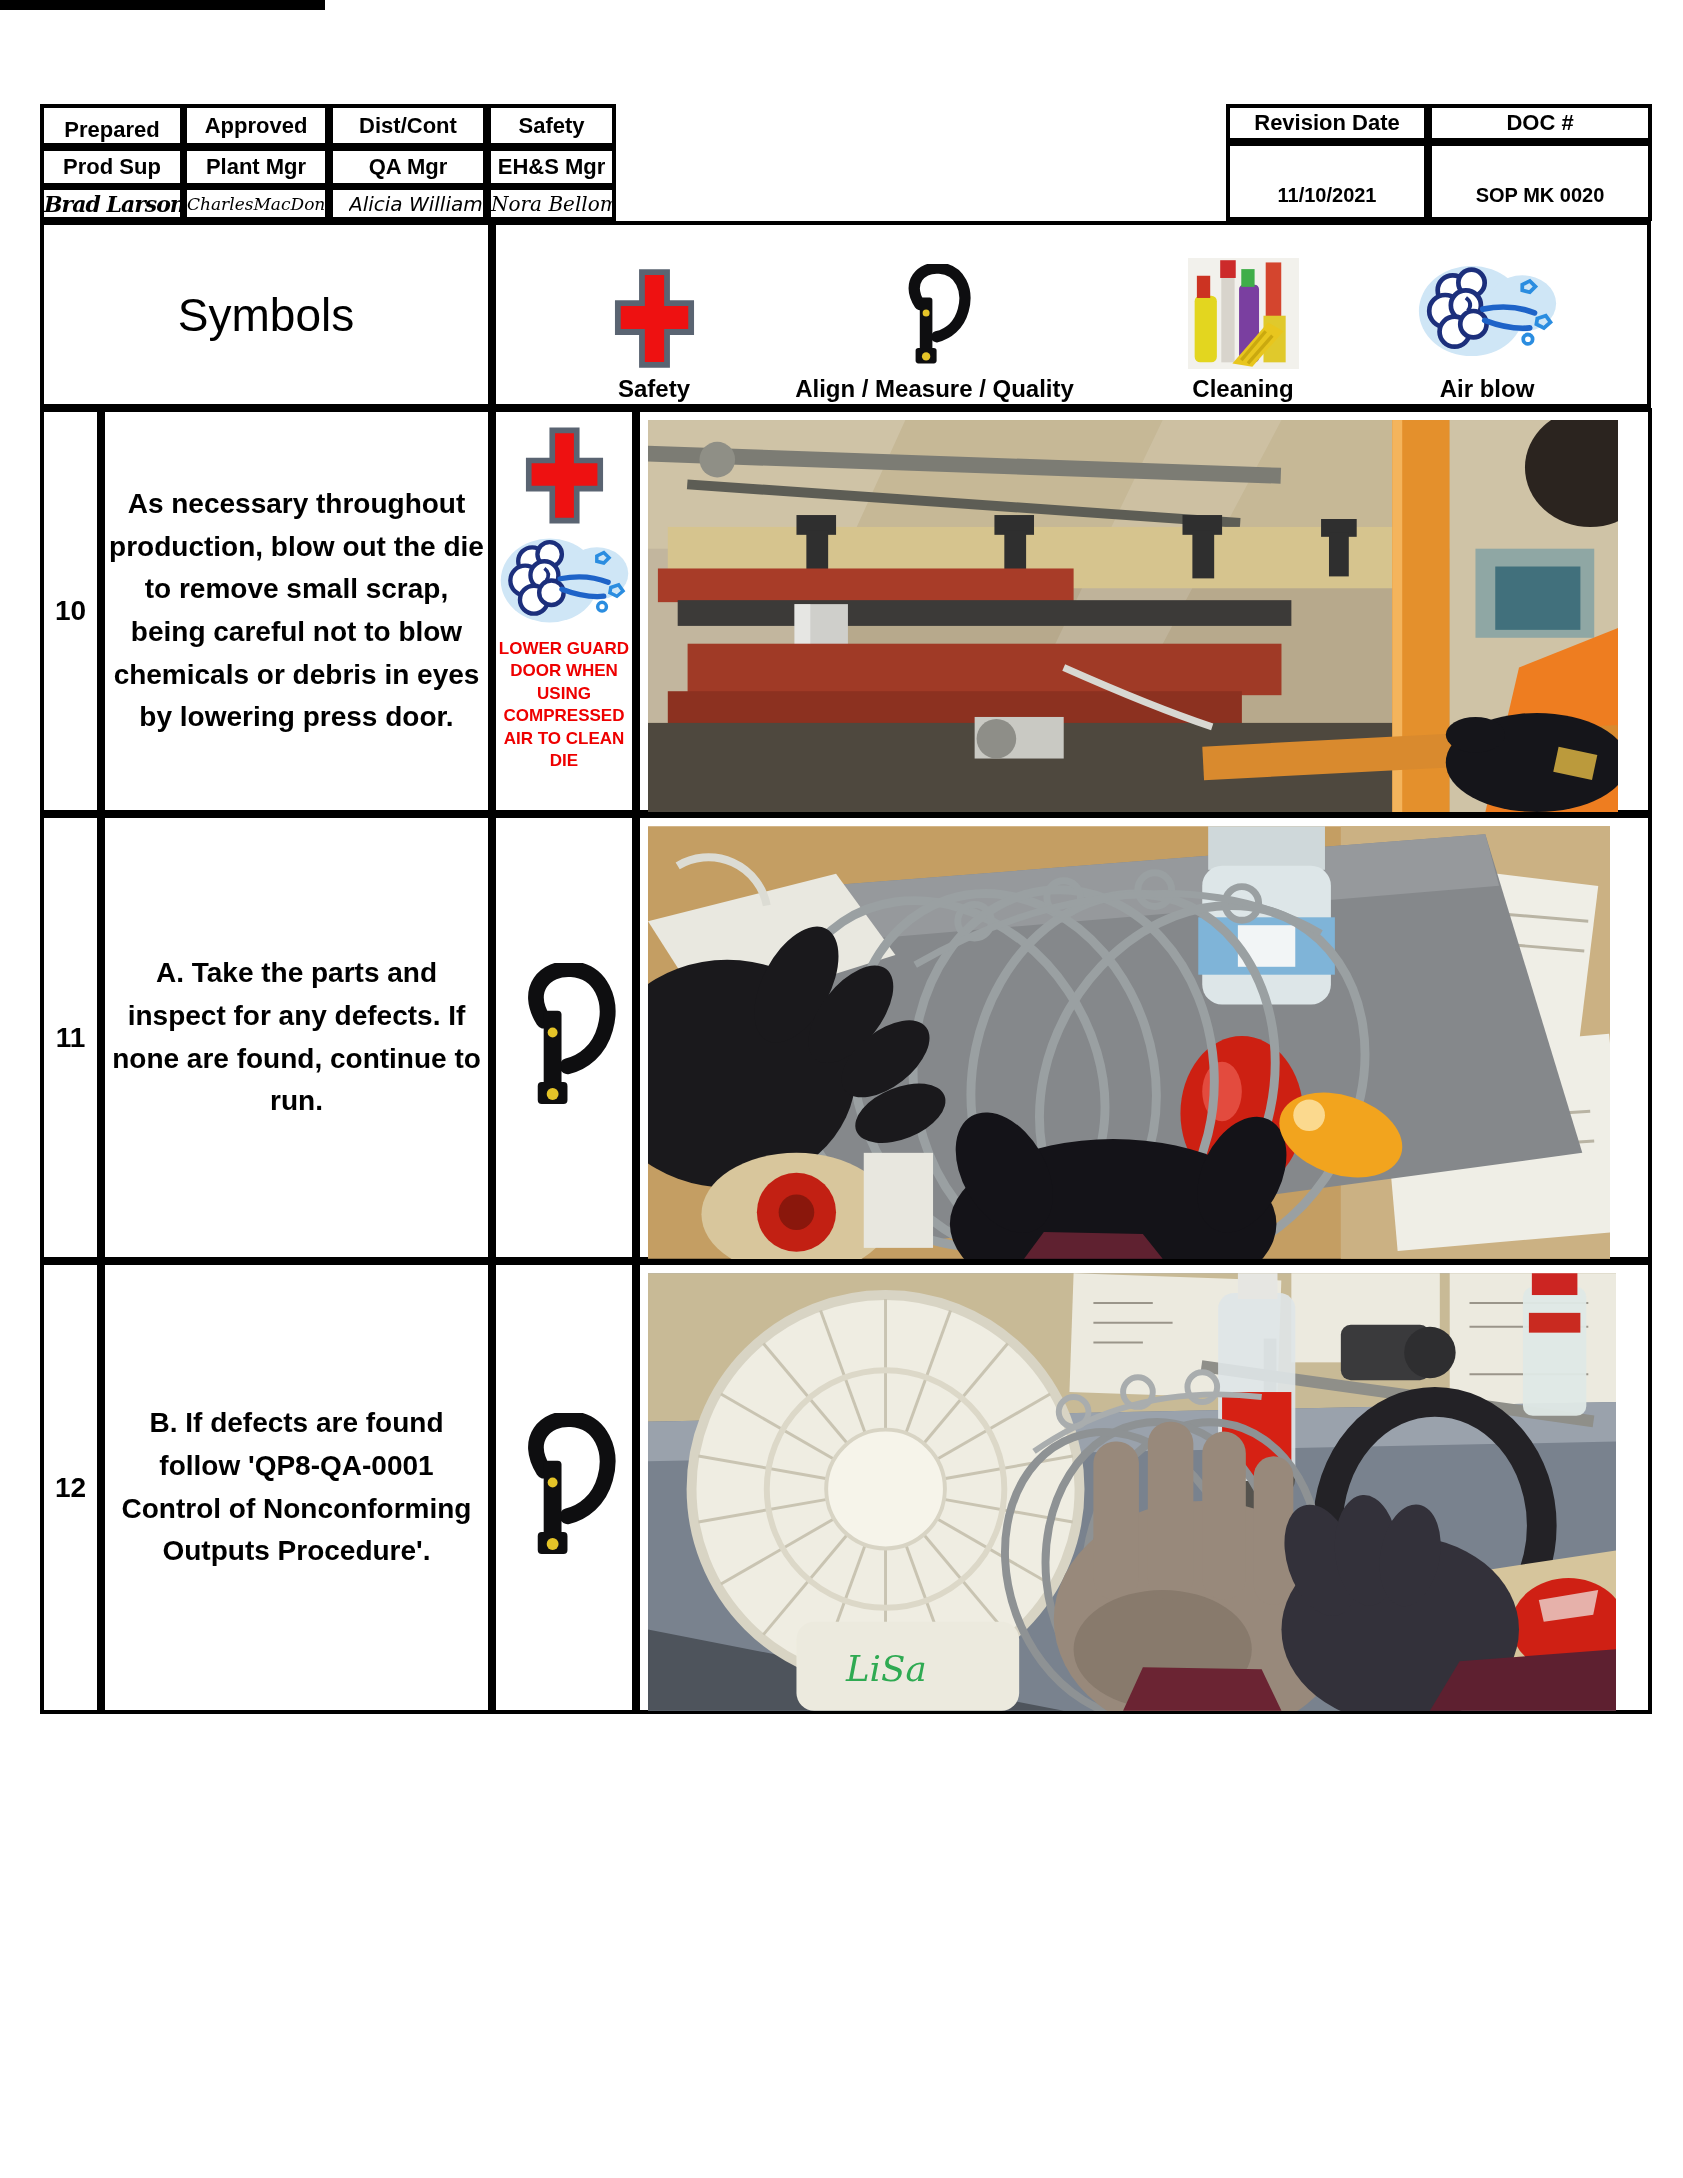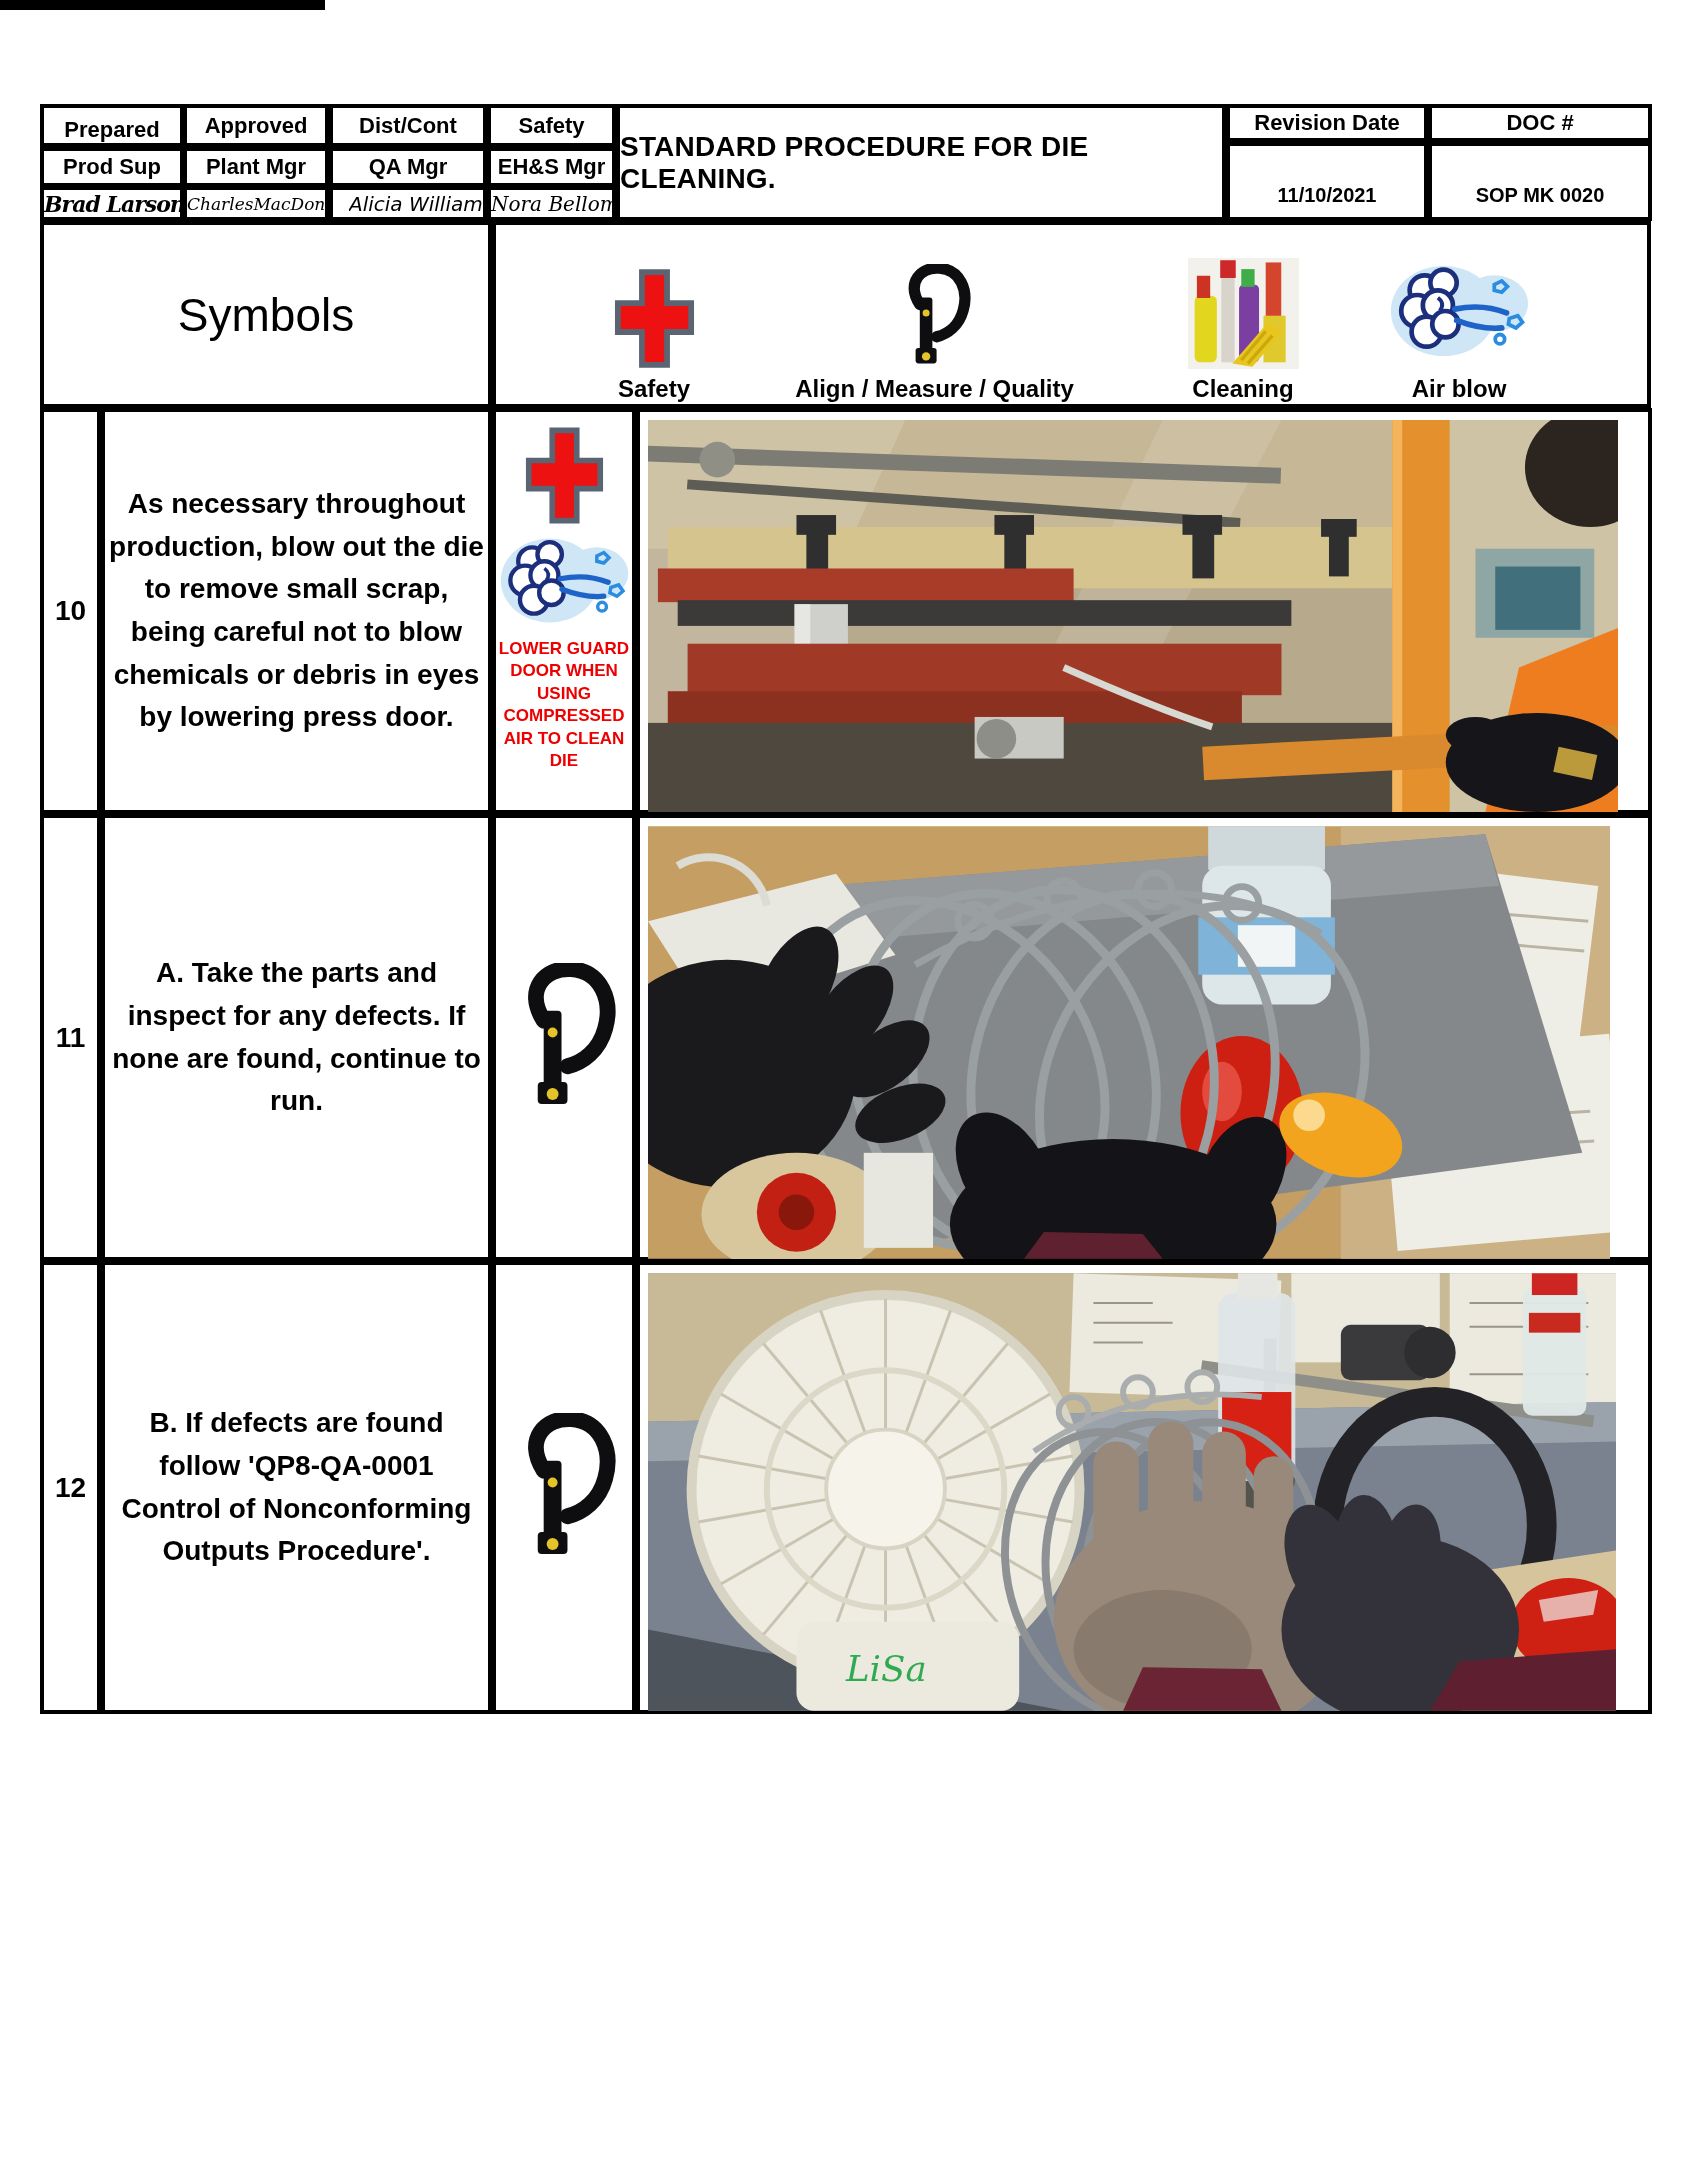--- a/index.html
+++ b/index.html
@@ -67,23 +67,20 @@
   <div class="cell" style="left:183px;top:186px;width:146px;height:35px;">
       <span class="sig">CharlesMacDonald</span>
     </div>
   <div class="cell" style="left:329px;top:186px;width:158px;height:35px;">
       <span class="sig sig-print">Alicia Williams</span>
     </div>
   <div class="cell" style="left:487px;top:186px;width:129px;height:35px;">
       <span class="sig sig-flow">Nora Bellomy</span>
     </div>
 
-  <div class="cell title-cell" style="left:616px;top:104px;width:610px;height:117px;">
-      <span>STANDARD PROCEDURE FOR DIE CLEANING.</span>
-    </div>
 
   <div class="cell hdr-label" style="left:1226px;top:104px;width:202px;height:38px;">
       <span>Revision Date</span>
     </div>
   <div class="cell hdr-label" style="left:1428px;top:104px;width:224px;height:38px;">
       <span>DOC #</span>
     </div>
   <div class="cell val-cell" style="left:1226px;top:142px;width:202px;height:79px;">
       <span>11/10/2021</span>
     </div>
@@ -134,21 +131,21 @@
           <polygon points="40,95 72,58 86,66 58,98" fill="#e8c61e"></polygon>
           <g stroke="#caa90f" stroke-width="3">
               <line x1="48" y1="92" x2="70" y2="66"></line>
               <line x1="54" y1="95" x2="76" y2="70"></line>
             </g>
         </svg>
       </span>
       <span class="sym-label">Cleaning</span>
     </div>
 
-    <div class="sym-item" style="left:844px;width:238px;gap:11px;">
+    <div class="sym-item" style="left:872px;width:238px;gap:11px;">
       <span class="icon">
         <svg width="149" height="94" viewBox="0 0 150 100">
           <ellipse cx="58" cy="50" rx="56" ry="48" fill="#cfe6f6"></ellipse>
           <ellipse cx="112" cy="42" rx="36" ry="30" fill="#cfe6f6"></ellipse>
           <g fill="#ffffff" stroke="#1c2f7c" stroke-width="5" stroke-linejoin="round">
             <circle cx="38" cy="28" r="16"></circle>
               <circle cx="58" cy="20" r="14"></circle>
             <circle cx="30" cy="50" r="17"></circle>
               <circle cx="52" cy="44" r="16"></circle>
             <circle cx="40" cy="72" r="16"></circle>

